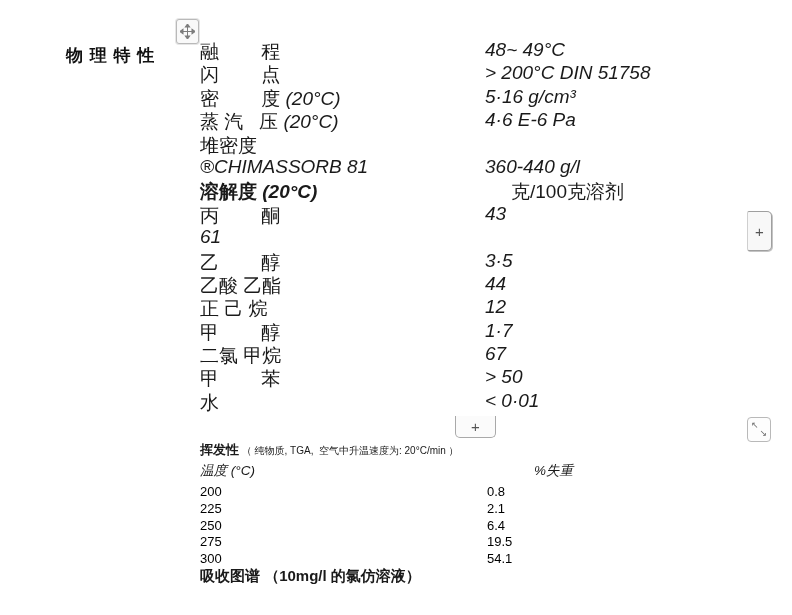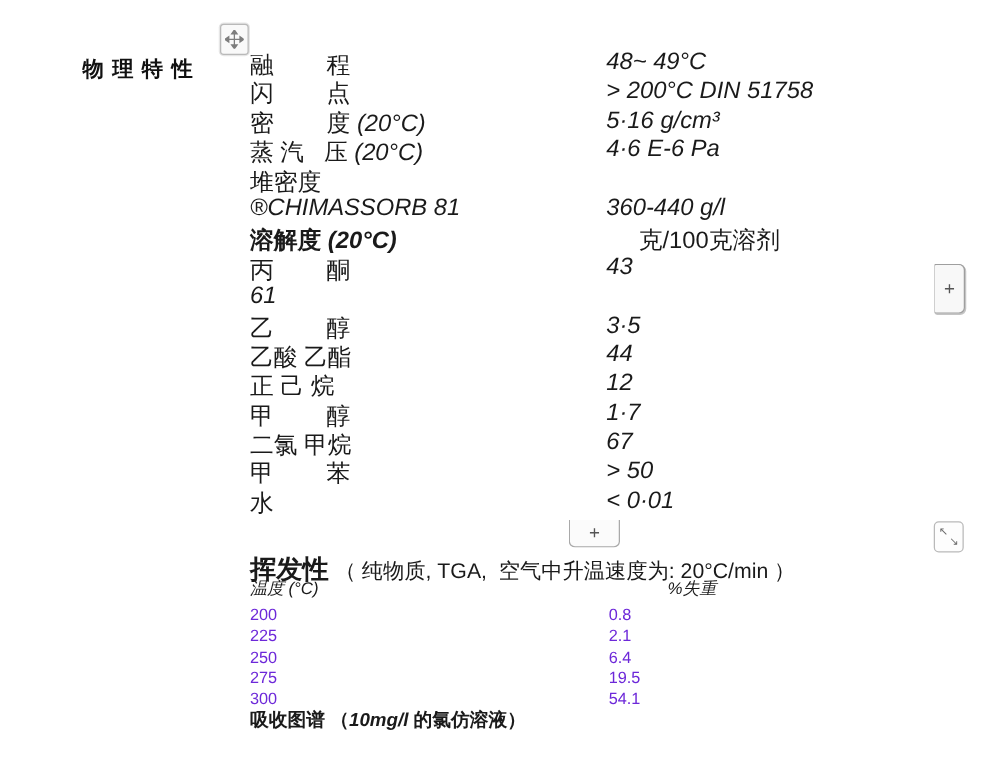--- a/index.html
+++ b/index.html
@@ -32,32 +32,32 @@
   .prow{display:flex;align-items:flex-start;height:23.4px;font-size:19px;}
   .prow .lbl{width:285px;white-space:pre;flex:0 0 285px;}
   .prow .sfx{font-style:italic;}
   .prow .val{font-style:italic;white-space:pre;text-align:center;}
   .prow.bold .lbl,.prow.bold .sfx{font-weight:bold;}
   .prow.latin .lbl{font-style:italic;}
   .prow.cjkval .val{font-style:normal;margin-left:26px;}
 
   
   .vol-head{position:absolute;left:200px;top:441px;font-size:14px;white-space:pre;}
-  .vol-head .hb{font-weight:bold;font-size:21px;}
-  .vol-head .hn{font-size:17px;}
+  .vol-head .hb{font-weight:bold;font-size:13px;}
+  .vol-head .hn{font-size:10px;}
   .vol-col{position:absolute;top:462px;font-size:13.5px;font-style:italic;}
   .vol-col.t{left:200px;}
   .vol-col.l{left:487px;margin-left:47px;}
   .vol-table{position:absolute;left:200px;top:484px;width:360px;}
-  .vrow{display:flex;height:16.8px;font-size:13px;color:#6d28d9;}
+  .vrow{display:flex;height:16.8px;font-size:13px;color:#000000;}
   .vrow .t{flex:0 0 287px;}
 
   
   .abs-head{position:absolute;left:200px;top:567px;font-size:15px;font-weight:bold;white-space:pre;}
-  .abs-head .it{font-style:italic;}
+  .abs-head .it{}
 
   svg{display:block;}
 </style>
 </head>
 <body>
 
 <div class="stage">
 
   <div class="page-title">物 理 特 性</div>
 

